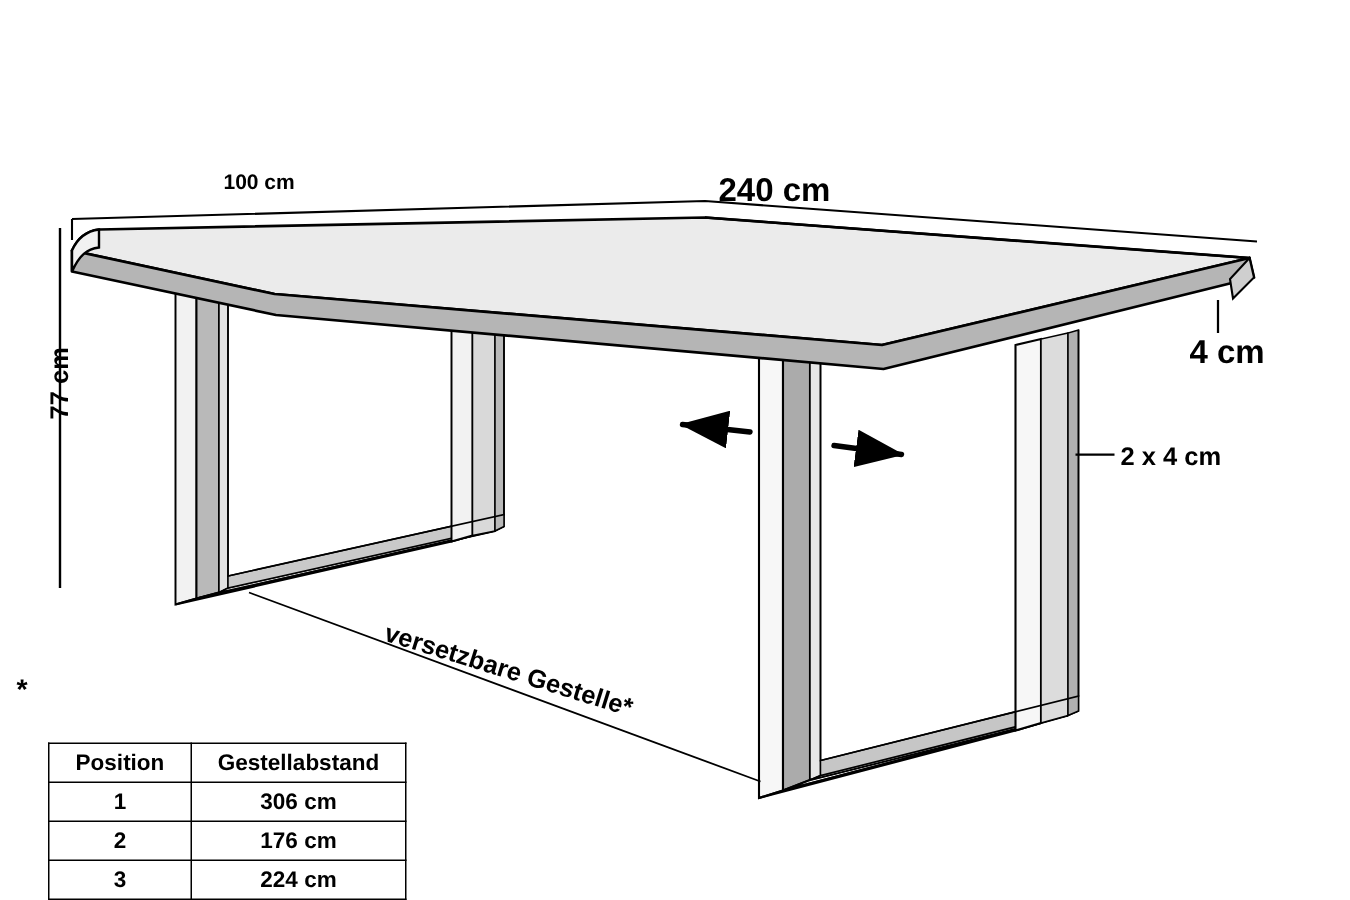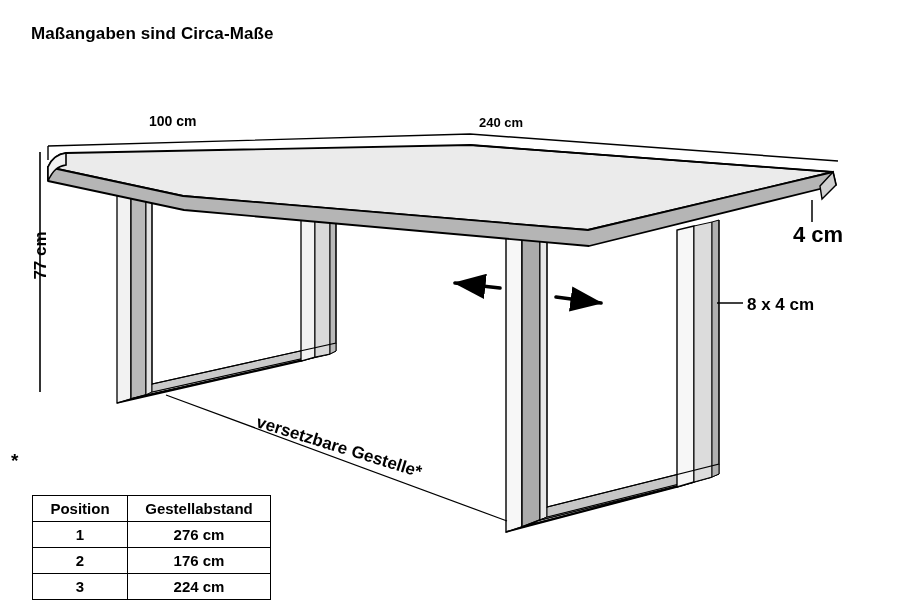--- a/index.html
+++ b/index.html
@@ -34,21 +34,21 @@
     white-space: nowrap;
     line-height: 1;
   }
   #heading {
     left: 31px;
     top: 25px;
     font-size: 17px;
     letter-spacing: 0.1px;
   }
   #lbl-100 { left: 149px; top: 114px; font-size: 14px; }
-  #lbl-240 { left: 479px; top: 116px; font-size: 13px; }
+  #lbl-240 { left: 479px; top: 116px; font-size: 22px; }
   #lbl-4cm { left: 793px; top: 224px; font-size: 22px; }
   #lbl-8x4 { left: 747px; top: 296px; font-size: 17px; }
   #lbl-77 {
     left: 16px;
     top: 247px;
     font-size: 17px;
     transform: rotate(-90deg);
     transform-origin: 50% 50%;
   }
   #lbl-gestelle {
@@ -171,47 +171,46 @@
     <line x1="166" y1="395" x2="507" y2="521" stroke="#000" stroke-width="1.2"></line>
 
     <g>
       <path d="M 500,288 L 455,283" fill="none" stroke="#000" stroke-width="3.6" stroke-linecap="round" marker-end="url(#arrowhead-l)"></path>
     </g>
     <g>
       <path d="M 556,297 L 601,303" fill="none" stroke="#000" stroke-width="3.6" stroke-linecap="round" marker-end="url(#arrowhead-r)"></path>
     </g>
   </svg>
 
-  <div class="lbl" id="heading">Maßangaben sind Circa-Maße</div>
 
   <div class="lbl" id="lbl-100">100 cm</div>
 
   <div class="lbl" id="lbl-240">240 cm</div>
 
   <div class="lbl" id="lbl-77">77 cm</div>
 
   <div class="lbl" id="lbl-4cm">4 cm</div>
 
-  <div class="lbl" id="lbl-8x4">8 x 4 cm</div>
+  <div class="lbl" id="lbl-8x4">2 x 4 cm</div>
 
   <div class="lbl" id="lbl-gestelle">versetzbare Gestelle*</div>
 
   <div class="lbl" id="asterisk">*</div>
 
   <table id="spec-table">
     <thead>
       <tr>
         <th>Position</th>
         <th>Gestellabstand</th>
       </tr>
     </thead>
     <tbody>
       <tr>
         <td>1</td>
-        <td>276 cm</td>
+        <td>306 cm</td>
       </tr>
       <tr>
         <td>2</td>
         <td>176 cm</td>
       </tr>
       <tr>
         <td>3</td>
         <td>224 cm</td>
       </tr>
     </tbody>

